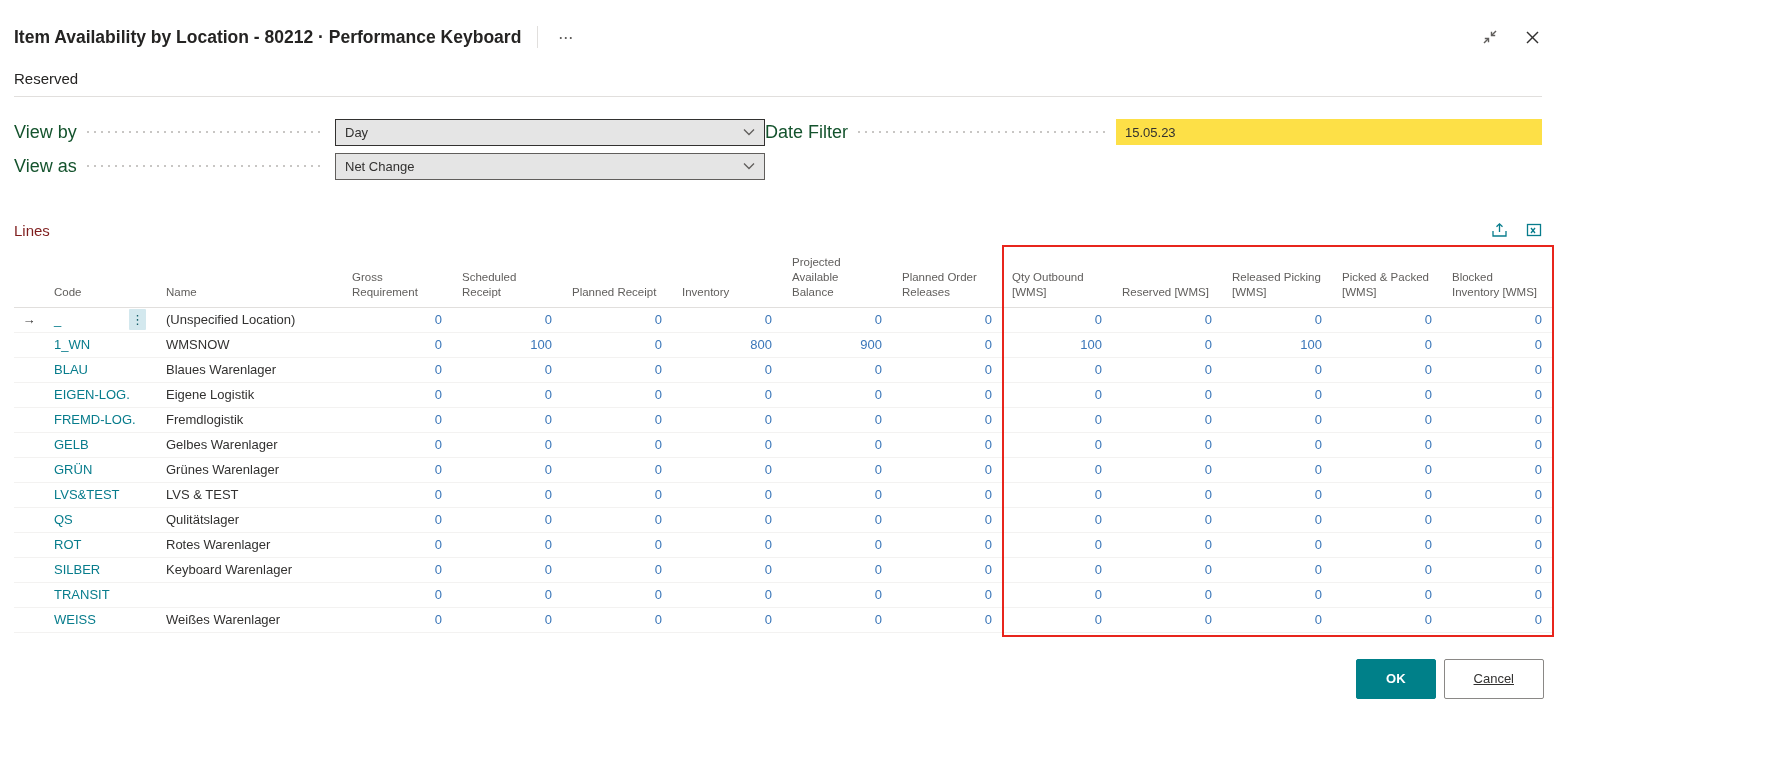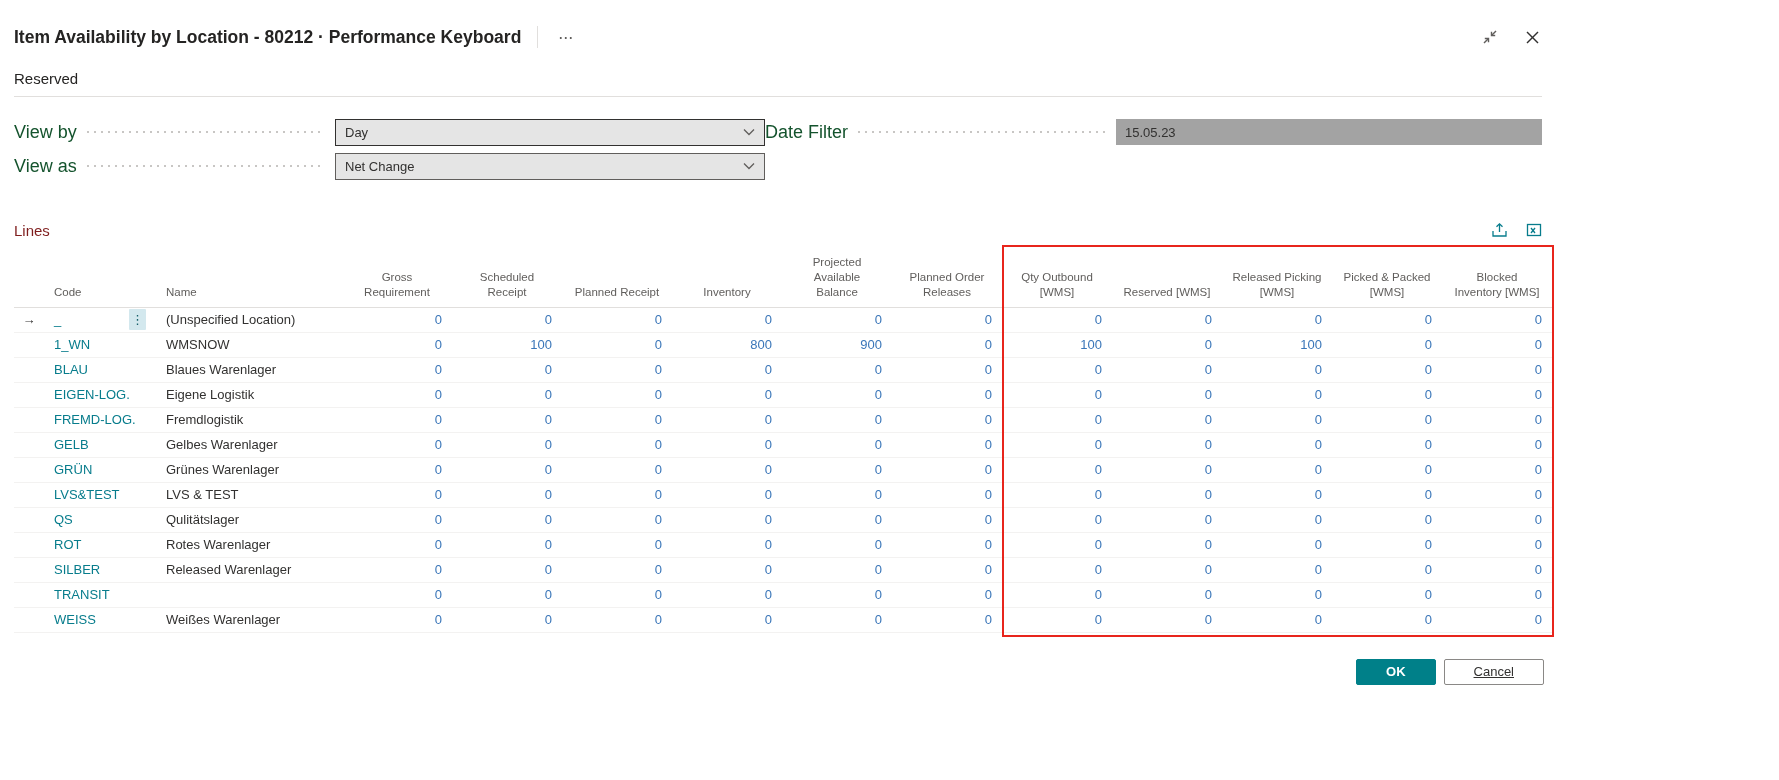--- a/index.html
+++ b/index.html
@@ -34,39 +34,39 @@
     background-size: 7px 2px; background-repeat: repeat-x; background-position: left center;
   }
   .combobox {
     width: 430px; height: 27px; border: 1px solid #323130; background:#e5e5e5;
     display:flex; align-items:center; justify-content:space-between;
     padding: 0 9px; font-size: 13px; cursor:pointer; flex: none;
   }
   .combobox.secondary { border-color: #605e5c; }
   .chevron-down { display:flex; align-items:center; }
   .date-box {
-    width: 426px; height: 26px; background:#a3a3a3; flex:none;
+    width: 426px; height: 26px; background:#fde047; flex:none;
     display:flex; align-items:center; padding: 0 9px; font-size: 13px; cursor:text;
   }
 
   
   .lines-section { margin-top: 30px; padding: 0 14px; position: relative; }
   .lines-header { display:flex; align-items:center; height: 34px; }
   .lines-title { font-size: 15px; color:#7f1d1d; cursor:pointer; }
   .lines-icons { margin-left:auto; display:flex; gap: 18px; align-items:center; }
   .icon-btn { cursor:pointer; display:flex; align-items:center; }
 
   table.lines-table { border-collapse: collapse; table-layout: fixed; width: 1538px; margin-top: 4px; }
   thead th {
     font-size: 11.5px; font-weight: normal; color:#605e5c;
     vertical-align: bottom; padding: 4px 10px 7px 10px; line-height: 1.3;
   }
   thead tr { border-bottom: 1px solid #e1dfdd; }
   th.left { text-align:left; }
-  th.num { text-align:center; }
+  th.num { text-align:left; }
   tbody tr { border-bottom: 1px solid #f3f2f1; height: 25px; }
   tbody td { padding: 0 10px; font-size: 13px; color:#323130; white-space:nowrap; overflow:hidden; }
   td.sel { padding: 0; text-align:center; color:#323130; }
   td.num { text-align: right; }
   a.val-link { color:#3a76b9; text-decoration:none; cursor:pointer; }
   a.code-link { color:#077c8c; text-decoration:none; cursor:pointer; }
   .code-wrap { display:flex; align-items:center; justify-content:space-between; }
   .dots-btn {
     width: 17px; height: 21px; background:#d3e8ee; color:#17616b;
     display:flex; align-items:center; justify-content:center;
@@ -74,21 +74,21 @@
   }
   .row-arrow { font-size: 13px; }
 
   .red-box {
     position:absolute; left: 1002px; top: 32px; width: 552px; height: 392px;
     border: 2px solid #e8251c; pointer-events: none;
   }
 
   
   .footer { display:flex; justify-content:flex-end; gap: 8px; padding: 26px 12px 0 0; }
-  .btn { height: 26px; min-width: 62px; font-size: 13px; padding: 0 29px;
+  .btn { height: 40px; min-width: 62px; font-size: 13px; padding: 0 29px;
          border-radius: 2px; cursor:pointer; font-family: inherit; }
   .btn-primary { background:#008089; border:1px solid #008089; color:#ffffff; font-weight:bold; }
   .btn-cancel { background:#ffffff; border:1px solid #8a8886; color:#323130;text-decoration:underline; }
 </style>
 </head>
 <body>
 
 <div class="dialog">
 
   <div class="titlebar">
@@ -454,21 +454,21 @@
           <tr>
     <td class="sel">
       
     </td>
     <td class="code">
       <div class="code-wrap">
         <a class="code-link">SILBER</a>
 
       </div>
     </td>
-    <td class="name">Released Warenlager</td>
+    <td class="name">Keyboard Warenlager</td>
   <td class="num"><a class="val-link">0</a></td>
             <td class="num"><a class="val-link">0</a></td>
             <td class="num"><a class="val-link">0</a></td>
             <td class="num"><a class="val-link">0</a></td>
             <td class="num"><a class="val-link">0</a></td>
             <td class="num"><a class="val-link">0</a></td>
             <td class="num"><a class="val-link">0</a></td>
             <td class="num"><a class="val-link">0</a></td>
             <td class="num"><a class="val-link">0</a></td>
             <td class="num"><a class="val-link">0</a></td>

